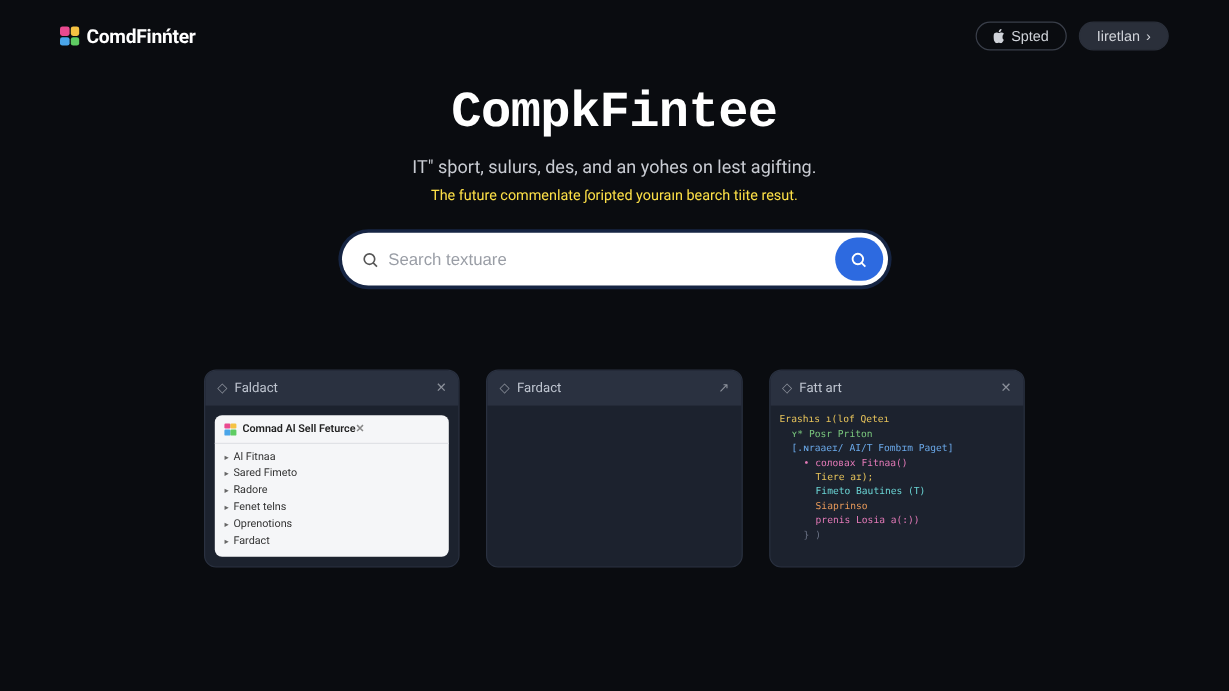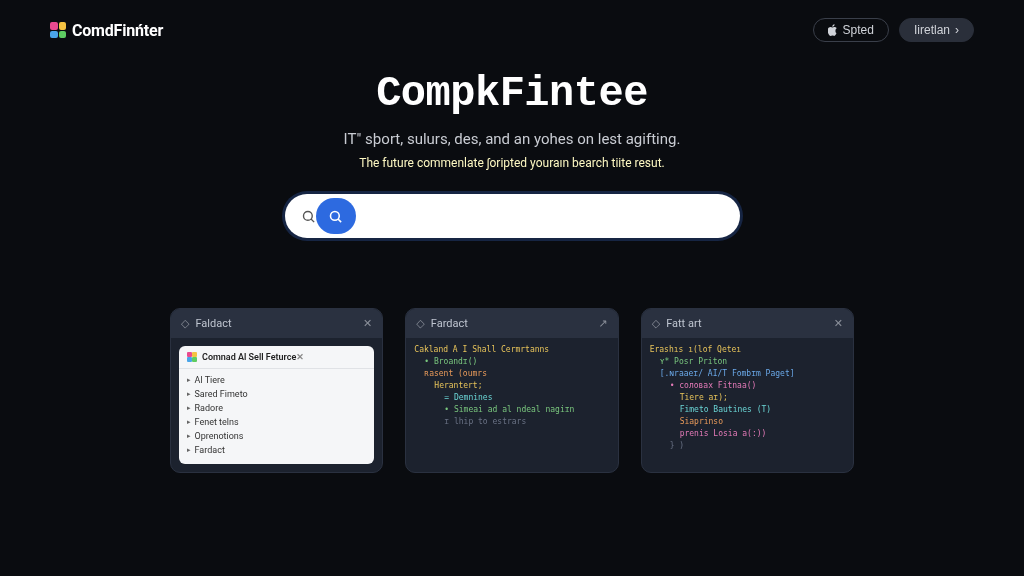--- a/index.html
+++ b/index.html
@@ -59,21 +59,21 @@
   letter-spacing: -0.5px;
   font-family: Liberation Mono, monospace;
 }
 .hero-sub {
   font-size: 15px;
   color: #c9ccd3;
   margin-top: 12px;
 }
 .hero-sub2 {
   font-size: 12px;
-  color: #fef9c3;
+  color: #fde047;
   margin-top: 8px;
 }
 .search-wrap {
   margin: 24px auto 0;
   width: 455px;
   height: 44px;
   background: #fff;
   border-radius: 22px;
   display: flex;
   align-items: center;
@@ -237,20 +237,21 @@
 <div class="hero">
   <h1 class="hero-title">CompkFintee</h1>
   <p class="hero-sub">IT" sþort, sulurs, des, and an yohes on lest agifting.</p>
   <p class="hero-sub2">The future commenlate ʃoripted youraın bearch tiite resut.</p>
 
   <div class="search-wrap">
     <svg class="search-icon-left" width="15" height="15" viewBox="0 0 24 24" fill="none" stroke="currentColor" stroke-width="2.2">
         <circle cx="11" cy="11" r="7"></circle>
         <line x1="21" y1="21" x2="16" y2="16"></line>
       </svg>
+    <input class="search-input" placeholder="Search textuare" style="">
     <div class="search-btn">
       <svg width="15" height="15" viewBox="0 0 24 24" fill="none" stroke="currentColor" stroke-width="2.5">
           <circle cx="11" cy="11" r="7"></circle>
           <line x1="21" y1="21" x2="16" y2="16"></line>
         </svg>
     </div>
   </div>
 </div>
 
 <div class="cards">
@@ -271,21 +272,21 @@
                 <span></span>
                 <span></span>
                 <span></span>
                 <span></span>
               </div>
             <span>Comnad Al Sell Feturce</span>
           </div>
           <span class="close-x" style="color:#888">✕</span>
         </div>
         <div class="inner-list">
-          <div class="inner-list-item">Al Tiere</div>
+          <div class="inner-list-item">Al Fitnaa</div>
           <div class="inner-list-item">Sared Fimeto</div>
           <div class="inner-list-item">Radore</div>
           <div class="inner-list-item">Fenet telns</div>
           <div class="inner-list-item">Oprenotions</div>
           <div class="inner-list-item">Fardact</div>
         </div>
         <div class="inner-foot">
           <div class="pill">
             <span class="pill-dot"></span>
             <span>Iiretlan</span>
@@ -296,29 +297,20 @@
   </div>
 
   <div class="card">
     <div class="card-head">
       <div class="card-head-left">
         <span class="chev">◇</span>
         <span>Fardact</span>
       </div>
       <span class="close-x">↗</span>
     </div>
-    <div class="code-body">
-      <div class="c-yellow">Cakland A I Shall Cermrtanns</div>
-      <div class="c-green indent1">• Broandɪ()</div>
-      <div class="c-orange indent1">ʀasent (oumrs</div>
-      <div class="c-yellow indent2">Herantert;</div>
-      <div class="c-cyan indent3">= Demnines</div>
-      <div class="c-green indent3">• Simeai ad al ndeal nagiɪn</div>
-      <div class="c-comment indent3">ɪ lhip to estrars</div>
-    </div>
   </div>
 
   <div class="card">
     <div class="card-head">
       <div class="card-head-left">
         <span class="chev">◇</span>
         <span>Fatt art</span>
       </div>
       <span class="close-x">✕</span>
     </div>

